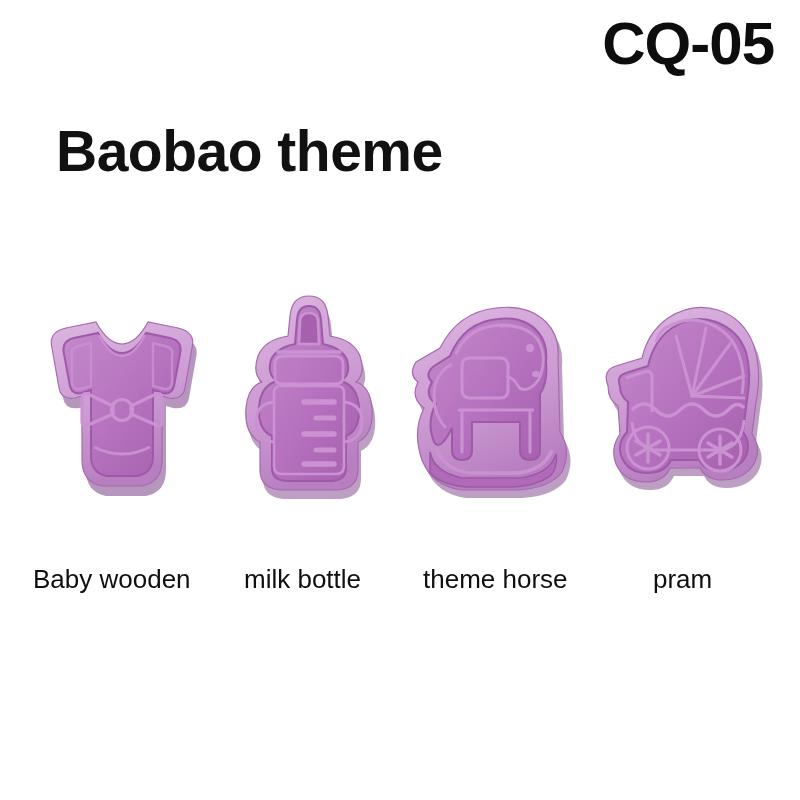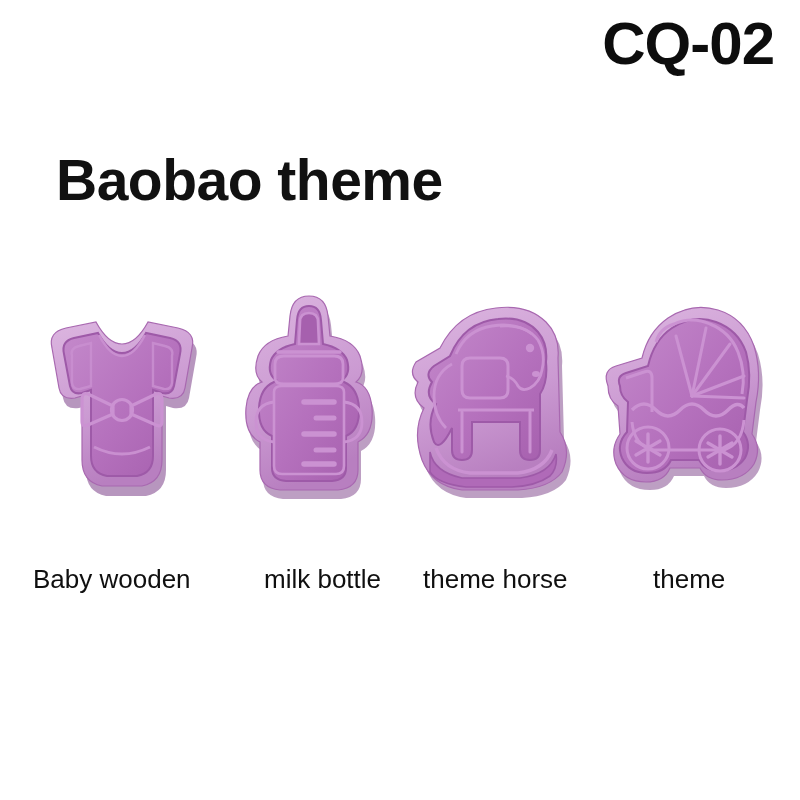--- a/index.html
+++ b/index.html
@@ -38,21 +38,20 @@
   #theme-title {
     position: absolute;
     left: 56px;
     top: 123px;
     font-size: 57px;
     font-weight: bold;
     letter-spacing: -0.5px;
     color: #111111;
     line-height: 1;
     white-space: nowrap;
-    margin-top: 29px;
   }
 
   
   #product-row {
     position: absolute;
     left: 0;
     top: 282px;
     width: 800px;
     height: 230px;
   }
@@ -73,30 +72,30 @@
   }
   .caption {
     position: absolute;
     top: 0;
     font-size: 26px;
     color: #0f0f0f;
     line-height: 34px;
     white-space: nowrap;
   }
   #caption-0 { left: 33px; }
-  #caption-1 { left: 264px; text-align: right; }
+  #caption-1 { left: 244px; text-align: right; }
   #caption-2 { left: 423px; }
   #caption-3 { left: 653px; }
 </style>
 </head>
 <body>
 
 <div id="product-sheet">
 
-  <div id="sku-code">CQ-02</div>
+  <div id="sku-code">CQ-05</div>
   <div id="theme-title">Baobao theme</div>
 
   <div id="product-row">
 
     <div class="product-item" style="left:22px;width:200px;">
       <svg class="product-svg" width="200" height="230" viewBox="0 0 200 230">
         <defs>
           <linearGradient id="g1body" x1="0" y1="0" x2="1" y2="1">
             <stop offset="0%" stop-color="#c489cb"></stop>
             <stop offset="55%" stop-color="#b571bd"></stop>
@@ -274,16 +273,16 @@
         </g>
       </svg>
     </div>
 
   </div>
 
   <div id="caption-row">
     <div class="caption" id="caption-0">Baby wooden</div>
     <div class="caption" id="caption-1">milk bottle</div>
     <div class="caption" id="caption-2">theme horse</div>
-    <div class="caption" id="caption-3">theme</div>
+    <div class="caption" id="caption-3">pram</div>
   </div>
 
 </div>
 
 </body></html>

